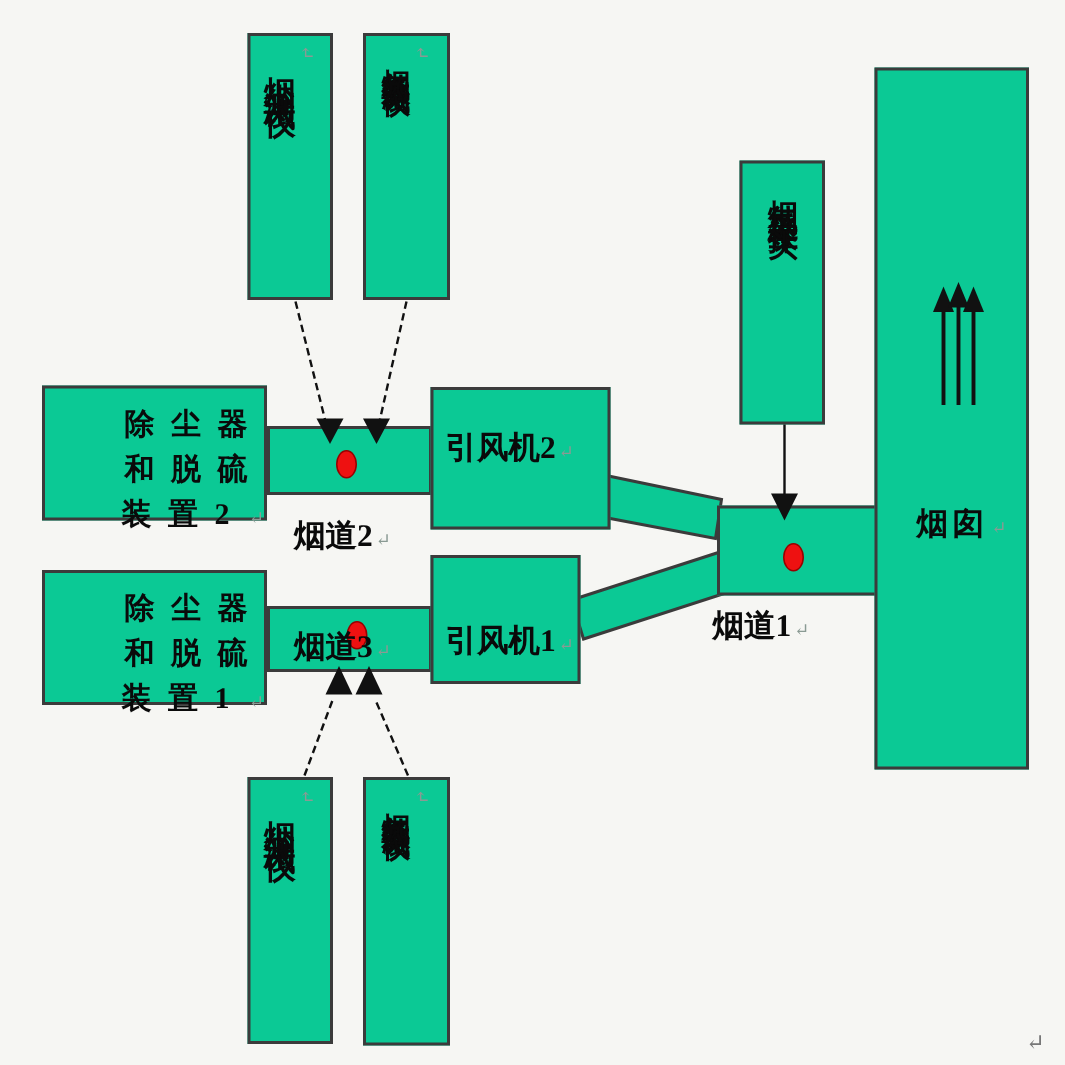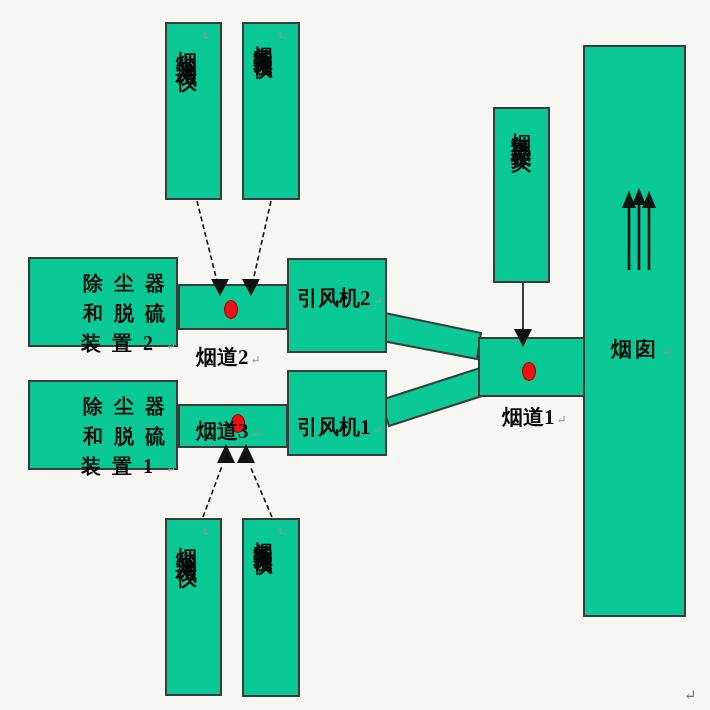--- a/index.html
+++ b/index.html
@@ -106,21 +106,21 @@
     <polygon class="duct-poly" points="380,312 481,333 477,359 377,340"></polygon>
     <polygon class="duct-poly" points="381,400 480,368 488,394 389,426"></polygon>
   </svg>
 
   <div class="stage-divs">
 
     <div class="gbox duct" style="left:178px;top:284px;width:110px;height:46px;"></div>
     <div class="gbox duct" style="left:178px;top:404px;width:110px;height:44px;"></div>
     <div class="gbox duct" style="left:478px;top:337px;width:109px;height:60px;"></div>
 
-    <div class="gbox" style="left:583px;top:45px;width:103px;height:572px;">
+    <div class="gbox" style="left:583px;top:45px;width:103px;height:468px;">
       <span class="chimney-label" style="left:26px;top:288px;"><span>烟囱</span><span class="ret">↵</span></span>
     </div>
 
     <div class="gbox vbox" style="left:165px;top:22px;width:57px;height:178px;">
       <span class="vtext">烟尘测试仪</span>
         <span class="vreturn">↵</span>
     </div>
     <div class="gbox vbox dense" style="left:242px;top:22px;width:58px;height:178px;">
       <span class="vtext">烟气参数测试仪</span>
         <span class="vreturn">↵</span>
@@ -134,21 +134,21 @@
       </div>
     </div>
     <div class="gbox" style="left:28px;top:380px;width:150px;height:90px;">
       <div class="plines">
         <div>除尘器</div>
         <div>和脱硫</div>
         <div><span>装置1</span><span class="ret">↵</span></div>
       </div>
     </div>
 
-    <div class="gbox" style="left:287px;top:258px;width:100px;height:95px;">
+    <div class="gbox" style="left:287px;top:258px;width:120px;height:95px;">
       <span class="fan-label" style="top:24px;"><span>引风机2</span><span class="ret">↵</span></span>
     </div>
     <div class="gbox" style="left:287px;top:370px;width:100px;height:86px;">
       <span class="fan-label" style="top:41px;"><span>引风机1</span><span class="ret">↵</span></span>
     </div>
 
     <div class="gbox vbox" style="left:493px;top:107px;width:57px;height:176px;">
       <span class="vtext" style="font-size:20px;letter-spacing:4px;padding-top:8px;">烟气采样探头</span>
     </div>
 
@@ -160,21 +160,21 @@
       <span class="vtext">烟气参数测试仪</span>
         <span class="vreturn">↵</span>
     </div>
 
     <div class="marker" style="left:224px;top:300px;"></div>
     <div class="marker" style="left:231px;top:414px;"></div>
     <div class="marker" style="left:522px;top:362px;"></div>
 
     <span class="duct-label" style="left:196px;top:343px;"><span>烟道2</span><span class="ret">↵</span></span>
     <span class="duct-label" style="left:196px;top:376px;margin-top:41px;"><span>烟道3</span><span class="ret">↵</span></span>
-    <span class="duct-label" style="left:502px;top:403px;"><span>烟道1</span><span class="ret">↵</span></span>
+    <span class="duct-label" style="left:475px;top:403px;"><span>烟道1</span><span class="ret">↵</span></span>
 
     <span class="corner-return">↵</span>
   </div>
 
   <svg id="arrows-layer" class="layer" width="710" height="710" viewBox="0 0 710 710">
 
     <line class="dash-line" x1="197" y1="201" x2="217" y2="281"></line>
     <polygon class="ah" points="220,296 211,279 229,279"></polygon>
     <line class="dash-line" x1="271" y1="201" x2="253" y2="281"></line>
     <polygon class="ah" points="251,296 242,279 260,279"></polygon>

